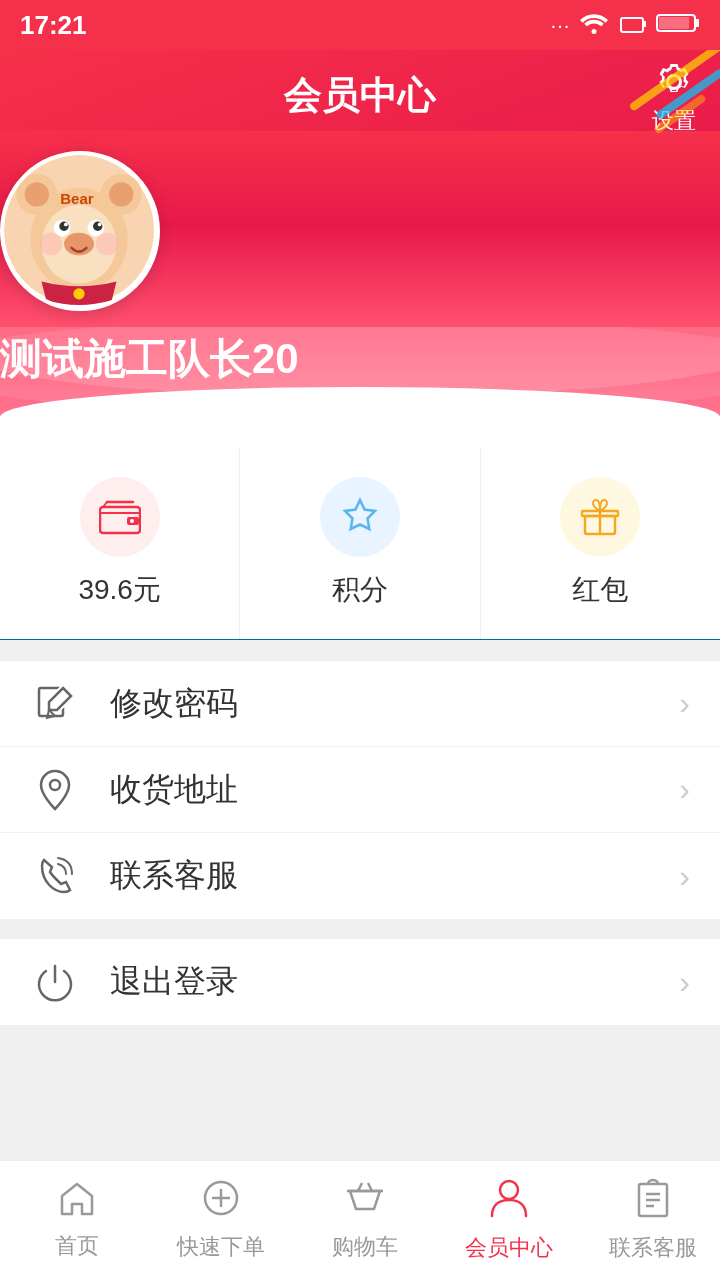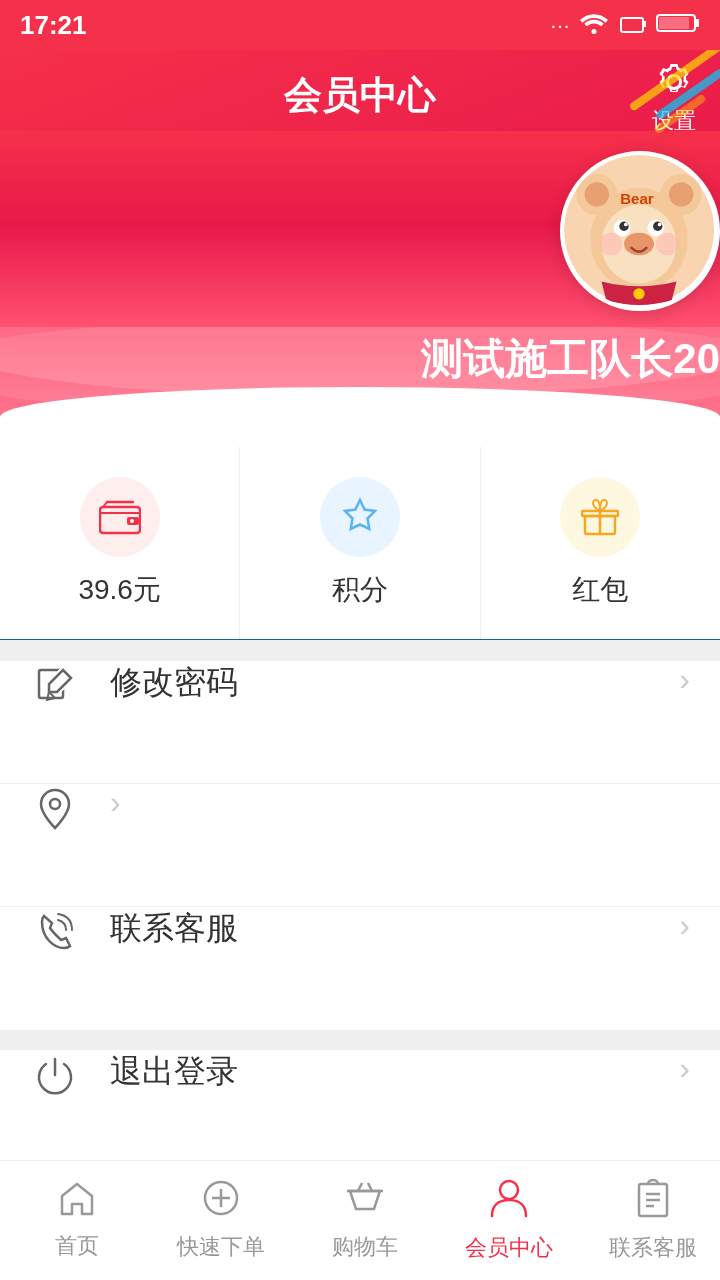--- a/index.html
+++ b/index.html
@@ -79,21 +79,21 @@
       font-size: 22px;
       margin-top: 2px;
     }
 
     
     .profile-section {
       background: linear-gradient(180deg, #f5304a 0%, #e8194a 30%, #ff4d6d 60%, #ff8099 100%);
       padding: 0 0 60px;
       display: flex;
       flex-direction: column;
-      align-items: flex-end;
+      align-items: flex-start;
       position: relative;
     }
     .profile-section::after {
       content: '';
       position: absolute;
       bottom: 0; left: 0; right: 0;
       height: 60px;
       background: white;
       border-radius: 50% 50% 0 0 / 30px 30px 0 0;
     }
@@ -203,22 +203,23 @@
     }
 
     
     .menu-section {
       background: white;
       margin-top: 20px;
       border-top: 1px solid #eee;
     }
     .menu-item {
       display: flex;
+      align-items: center;
       padding: 0 30px;
-      height: 123px;
+      height: 86px;
       border-bottom: 1px solid #f0f0f0;
       cursor: pointer;
       position: relative;
     }
     .menu-item:last-child { border-bottom: none; }
     .menu-icon {
       width: 50px;
       height: 50px;
       display: flex;
       align-items: center;
@@ -452,20 +453,21 @@
     <span class="menu-arrow">›</span>
   </div>
 
   <div class="menu-item">
     <div class="menu-icon">
       <svg width="36" height="42" viewBox="0 0 36 42" fill="none" stroke="#666" stroke-width="2.5">
         <path d="M18 2C10.3 2 4 8.3 4 16C4 26 18 40 18 40C18 40 32 26 32 16C32 8.3 25.7 2 18 2Z"></path>
         <circle cx="18" cy="16" r="5"></circle>
       </svg>
     </div>
+    <span class="menu-text">收货地址</span>
     <span class="menu-arrow">›</span>
   </div>
 
   <div class="menu-item">
     <div class="menu-icon">
       <svg width="38" height="40" viewBox="0 0 38 40" fill="none" stroke="#666" stroke-width="2.5">
         <path d="M8 4 C8 4 6 6 6 10 C6 26 18 36 28 36 C32 36 34 34 34 34 L30 26 L25 28 C25 28 22 25 19 22 C16 19 14 16 14 16 L16 11 Z"></path>
         <path d="M22 2 Q36 4 36 18" stroke="#666" stroke-width="2" fill="none" stroke-linecap="round"></path>
         <path d="M22 8 Q30 10 30 18" stroke="#666" stroke-width="2" fill="none" stroke-linecap="round"></path>
       </svg>

